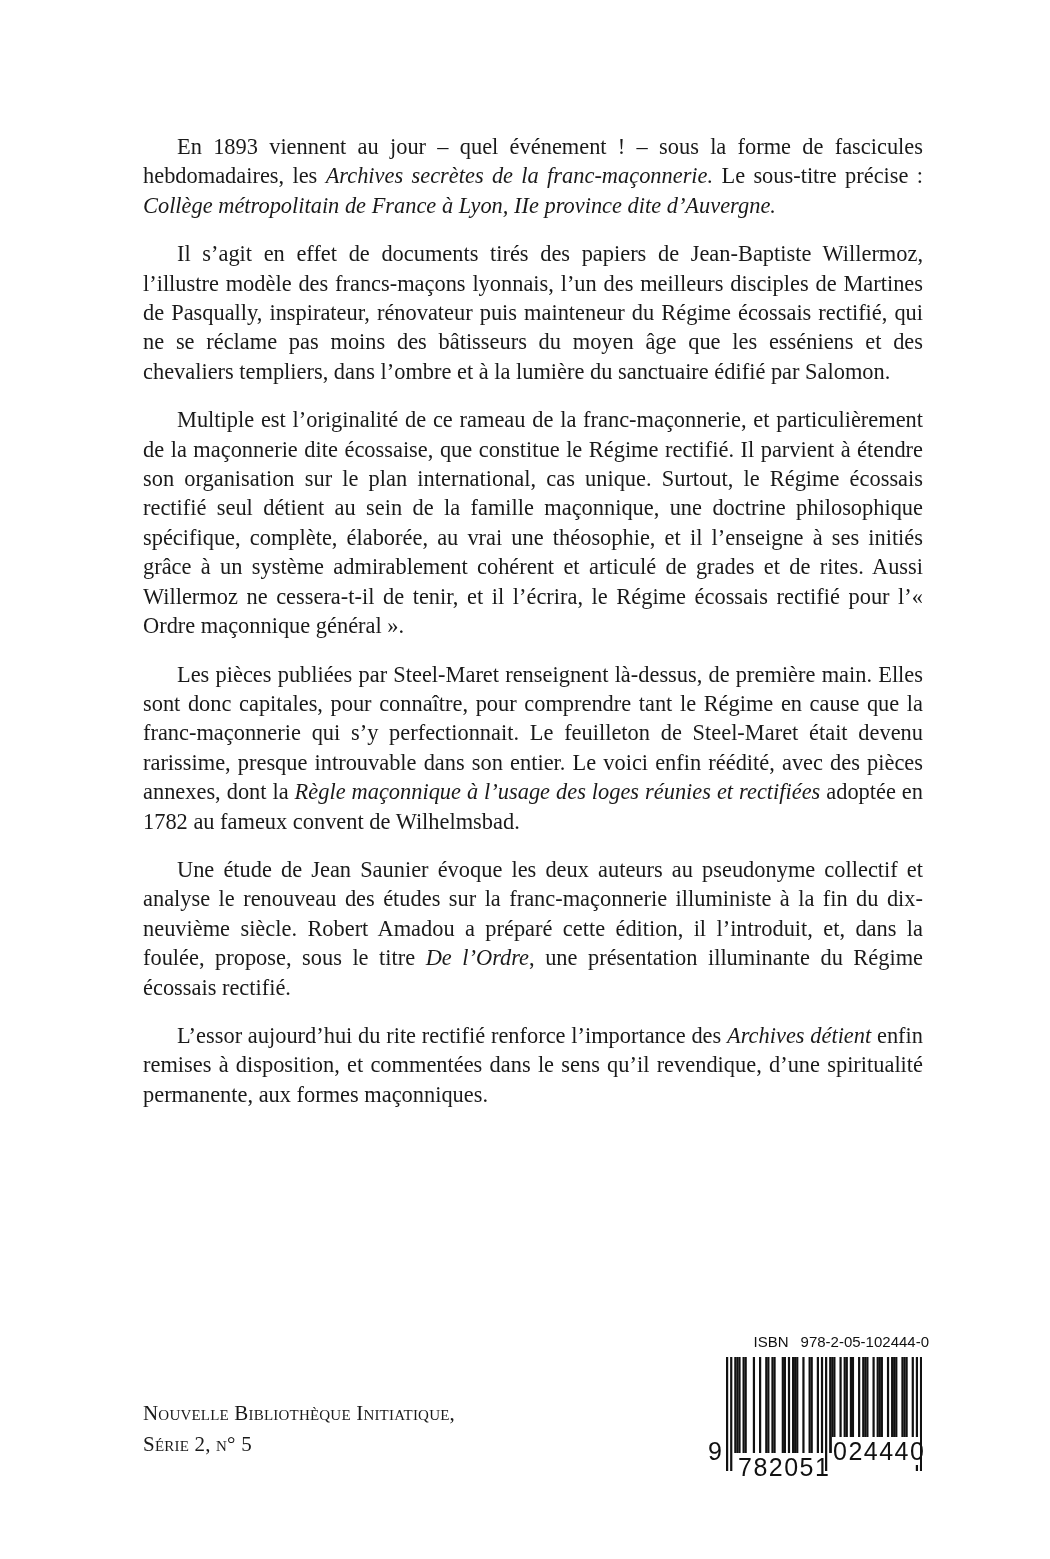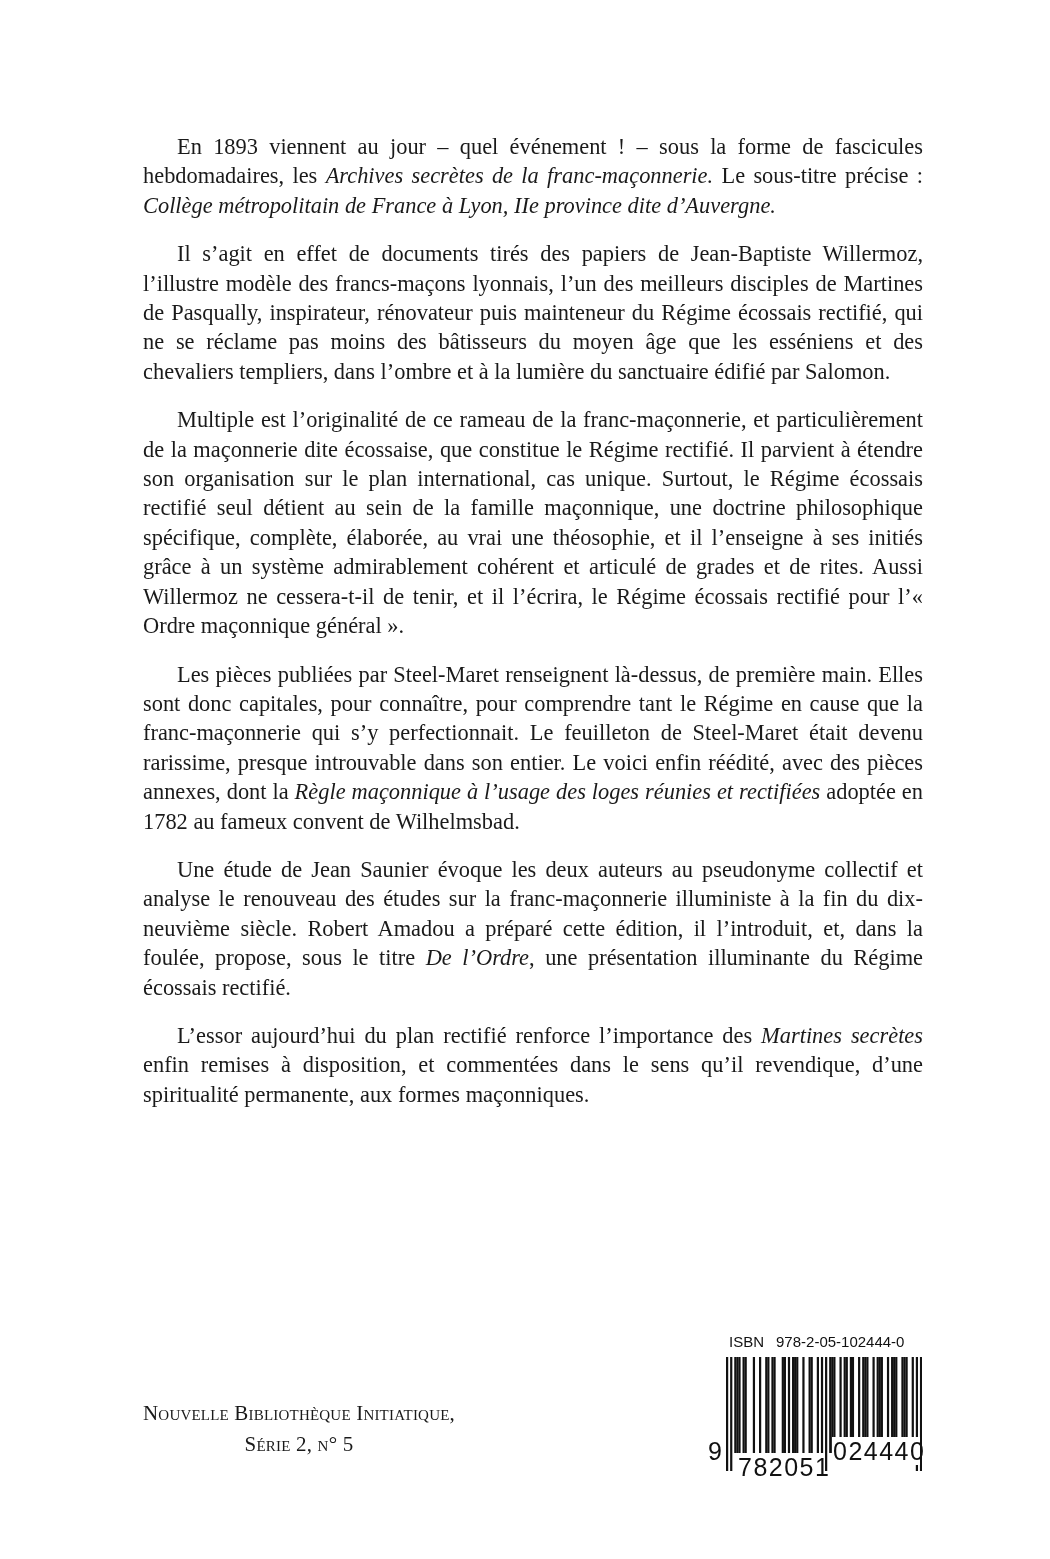--- a/index.html
+++ b/index.html
@@ -12,22 +12,22 @@
     text-align: justify; hyphens: manual;
   }
   .para { margin: 0 0 19px 0; text-indent: 34px; }
   .para em { font-style: italic; }
   .series {
     position: absolute; left: 143px; top: 1398px;
     font-family: "Liberation Serif", "DejaVu Serif", serif;
     font-size: 21px; line-height: 31px; color: #1a1a1a;
     font-variant: small-caps; letter-spacing: 0.2px;
   }
-  .series div { white-space: nowrap; text-align: center; }
-  .barcode-wrap { position: absolute; left: 708px; top: 1333px; width: 220px; height: 145px; }
+  .series div { white-space: nowrap; }
+  .barcode-wrap { position: absolute; left: 708px; top: 1333px; width: 220px; height: 145px; text-align: right; }
   .isbn-label {
     position: absolute; left: 21px; top: 0px; width: 200px;
     font-family: "Liberation Sans", "DejaVu Sans", sans-serif;
     font-size: 15px; line-height: 18px; color: #111; white-space: nowrap;
   }
   .isbn-label .gap { display: inline-block; width: 12px; }
   .bars { position: absolute; left: 18px; top: 24px; width: 196px; height: 114px; }
   .bars svg { display: block; }
   .digit-first {
     position: absolute; left: 0px; top: 104px;
@@ -46,21 +46,21 @@
 <body>
 
 <div class="page">
 
   <div class="text-block" id="blurb">
       <p class="para"><span>En 1893 viennent au jour – quel événement ! – sous la forme de fascicules hebdomadaires, les </span><em>Archives secrètes de la franc-maçonnerie.</em><span> Le sous-titre précise : </span><em>Collège métropolitain de France à Lyon, IIe province dite d’Auvergne.</em></p>
       <p class="para"><span>Il s’agit en effet de documents tirés des papiers de Jean-Baptiste Willermoz, l’illustre modèle des francs-maçons lyonnais, l’un des meilleurs disciples de Martines de Pasqually, inspirateur, rénovateur puis mainteneur du Régime écossais rectifié, qui ne se réclame pas moins des bâtisseurs du moyen âge que les esséniens et des chevaliers templiers, dans l’ombre et à la lumière du sanctuaire édifié par Salomon.</span></p>
       <p class="para"><span>Multiple est l’originalité de ce rameau de la franc-maçonnerie, et particulièrement de la maçonnerie dite écossaise, que constitue le Régime rectifié. Il parvient à étendre son organisation sur le plan international, cas unique. Surtout, le Régime écossais rectifié seul détient au sein de la famille maçonnique, une doctrine philosophique spécifique, complète, élaborée, au vrai une théosophie, et il l’enseigne à ses initiés grâce à un système admirablement cohérent et articulé de grades et de rites. Aussi Willermoz ne cessera-t-il de tenir, et il l’écrira, le Régime écossais rectifié pour l’« Ordre maçonnique général ».</span></p>
       <p class="para"><span>Les pièces publiées par Steel-Maret renseignent là-dessus, de première main. Elles sont donc capitales, pour connaître, pour comprendre tant le Régime en cause que la franc-maçonnerie qui s’y perfectionnait. Le feuilleton de Steel-Maret était devenu rarissime, presque introuvable dans son entier. Le voici enfin réédité, avec des pièces annexes, dont la </span><em>Règle maçonnique à l’usage des loges réunies et rectifiées</em><span> adoptée en 1782 au fameux convent de Wilhelmsbad.</span></p>
       <p class="para"><span>Une étude de Jean Saunier évoque les deux auteurs au pseudonyme collectif  et analyse le renouveau des études sur la franc-maçonnerie illuministe à la fin du dix-neuvième siècle. Robert Amadou a préparé cette édition, il l’introduit, et, dans la foulée, propose, sous le titre </span><em>De l’Ordre</em><span>, une présentation illuminante du Régime écossais rectifié.</span></p>
-      <p class="para"><span>L’essor aujourd’hui du plan rectifié renforce l’importance des </span><em>Martines secrètes</em><span> enfin remises à disposition, et commentées dans le sens qu’il revendique, d’une spiritualité permanente, aux formes maçonniques.</span></p>
+      <p class="para"><span>L’essor aujourd’hui du rite rectifié renforce l’importance des </span><em>Archives détient</em><span> enfin remises à disposition, et commentées dans le sens qu’il revendique, d’une spiritualité permanente, aux formes maçonniques.</span></p>
     </div>
 
   <div class="series">
     <div>Nouvelle Bibliothèque Initiatique,</div>
     <div>Série 2, n° 5</div>
   </div>
 
   <div class="barcode-wrap">
     <div class="isbn-label">
       <span>ISBN</span><span class="gap"></span><span>978-2-05-102444-0</span>

